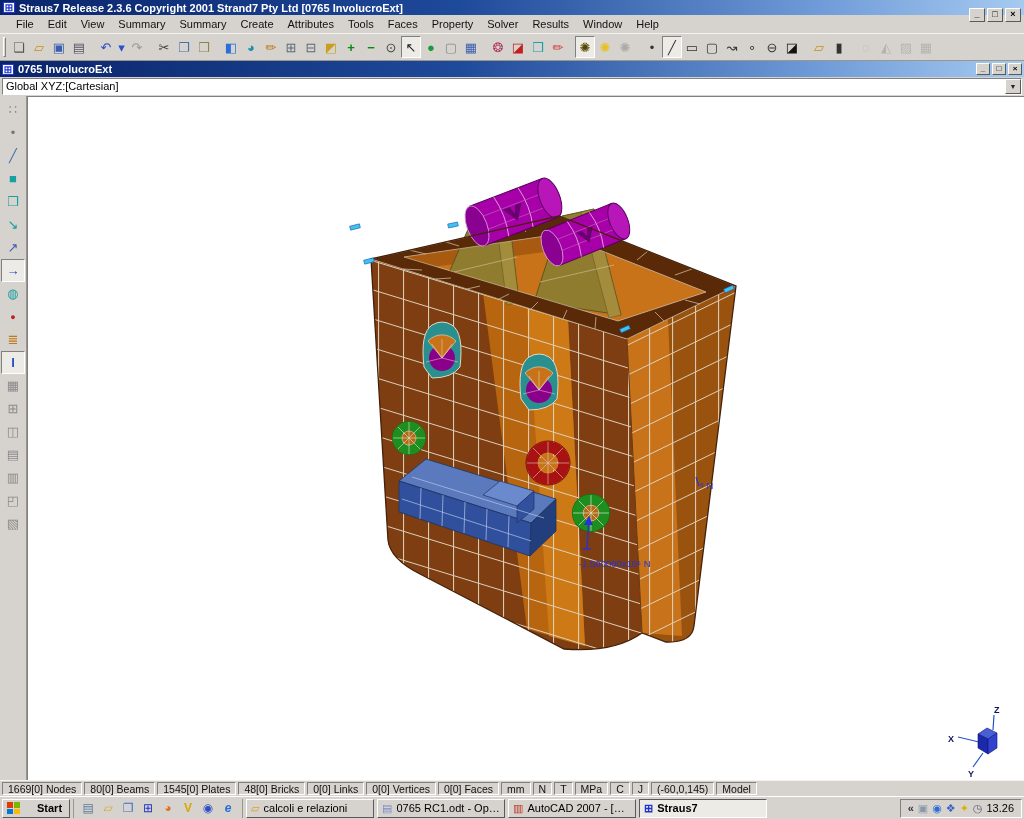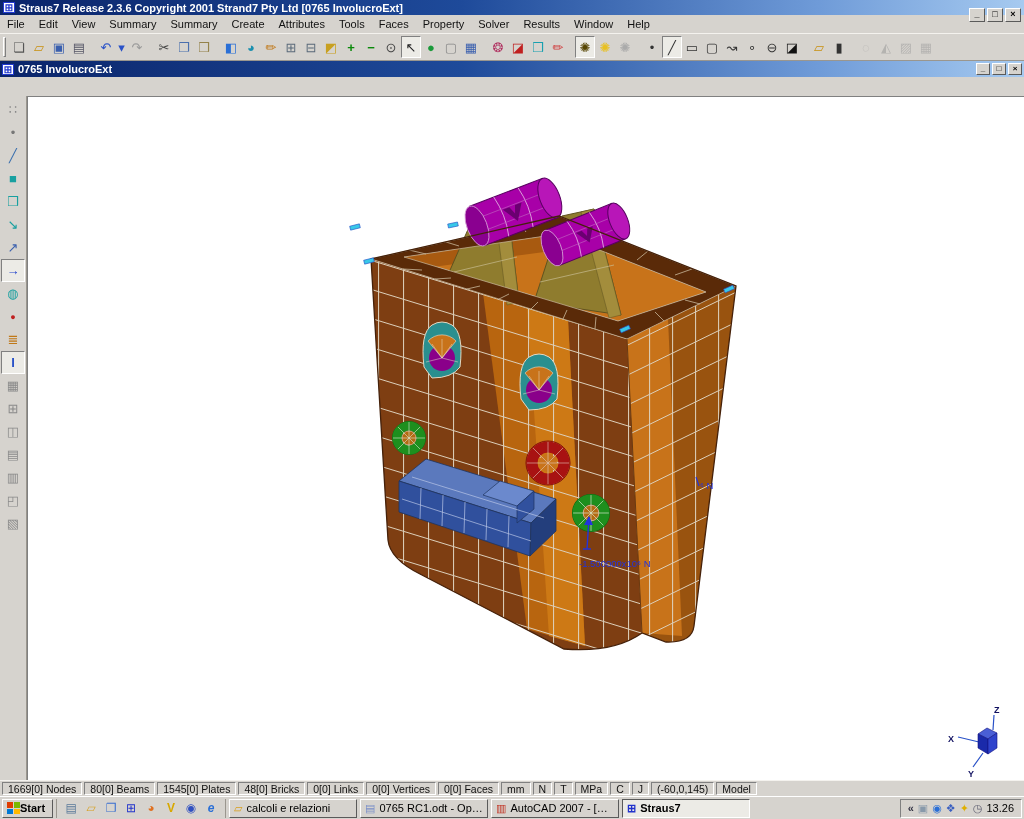--- a/index.html
+++ b/index.html
@@ -21,21 +21,21 @@
   .winctl { position:absolute; right:3px; top:8px; display:flex; gap:2px; z-index:9; }
   .winbtn {
     width:16px; height:14px; background:#d6d3ce; color:#000;
     border:1px solid; border-color:#fff #5a5a5a #5a5a5a #fff;
     font-size:9px; line-height:11px; text-align:center; font-weight:bold;
   }
   
   .menubar {
     position:absolute; left:0; top:15px; width:1024px; height:18px;
     display:flex; align-items:center; font-size:11px; color:#111;
-    background:#d6d3ce; padding-left:0;
+    background:#d6d3ce; padding-left:9px;
   }
   .menu-item { padding:2px 7px; }
   
   .toolbar {
     position:absolute; left:0; top:33px; width:1024px; height:28px;
     background:#d6d3ce; display:flex; align-items:center; padding-left:2px;
     border-top:1px solid #f4f2ee; border-bottom:1px solid #9a968e;
   }
   .grip { width:3px; height:20px; border:1px solid; border-color:#fff #808080 #808080 #fff; margin:0 3px 0 1px; }
   .tgroup { display:flex; align-items:center; }
@@ -103,21 +103,21 @@
     padding:5px 5px; display:flex; align-items:center; white-space:nowrap;
   }
   
   .taskbar {
     position:absolute; left:0; top:796px; width:1024px; height:23px;
     background:#d6d3ce; border-top:1px solid #fff;
     display:flex; align-items:center; gap:3px; padding:0 2px; font-size:11px;
   }
   .startbtn {
     height:19px; border:1px solid; border-color:#fff #5a5a5a #5a5a5a #fff; background:#d6d3ce;
-    display:flex; align-items:center; gap:0; padding:0 7px 0 4px; font-weight:bold;
+    display:flex; align-items:center; gap:17px; padding:0 7px 0 4px; font-weight:bold;
   }
   .flag { width:13px; height:12px; display:grid; grid-template:1fr 1fr / 1fr 1fr; gap:1px; }
   .flag span:nth-child(1){background:#e03c00;} .flag span:nth-child(2){background:#7ab800;}
   .flag span:nth-child(3){background:#0078d4;} .flag span:nth-child(4){background:#ffb900;}
   .qlaunch { display:flex; gap:2px; padding:0 5px; align-items:center;
     border-left:1px solid #9a968e; border-right:1px solid #9a968e; height:19px; }
   .qlbtn { width:18px; height:18px; display:flex; align-items:center; justify-content:center; font-size:12px; }
   .task {
     width:128px; height:19px; border:1px solid; border-color:#fff #5a5a5a #5a5a5a #fff; background:#d6d3ce;
     display:flex; align-items:center; gap:4px; padding:0 4px; overflow:hidden; white-space:nowrap;
@@ -240,20 +240,24 @@
   <span class="app-ic">⊞</span>
   <span>0765 InvolucroExt</span>
   <span class="winctl2">
     <span class="winbtn2">_</span>
     <span class="winbtn2">□</span>
     <span class="winbtn2">×</span>
   </span>
 </div>
 
 <div class="comborow">
+  <div class="combo c3">
+    <div class="field">Global XYZ:[Cartesian]</div>
+    <div class="cbtn">▼</div>
+  </div>
 </div>
 
 <div class="workarea">
   <div class="leftstrip">
 
   <div class="ltbtn" style="color:#888" title="snap-grid-icon">∷</div>
       <div class="ltbtn" style="color:#777" title="node-icon">•</div>
       <div class="ltbtn" style="color:#3a6fae" title="beam-icon">╱</div>
       <div class="ltbtn" style="color:#18a0a0" title="plate-icon">■</div>
       <div class="ltbtn" style="color:#18a0a0" title="brick-icon">❒</div>

